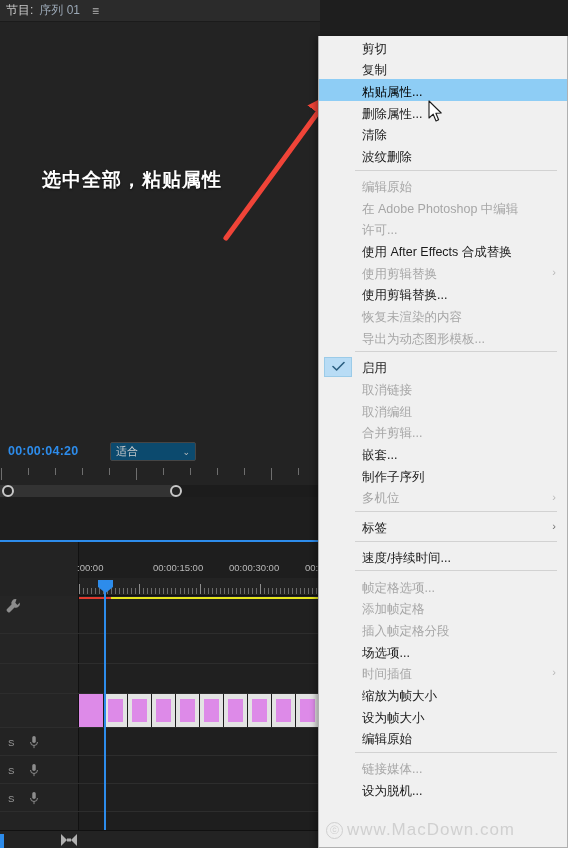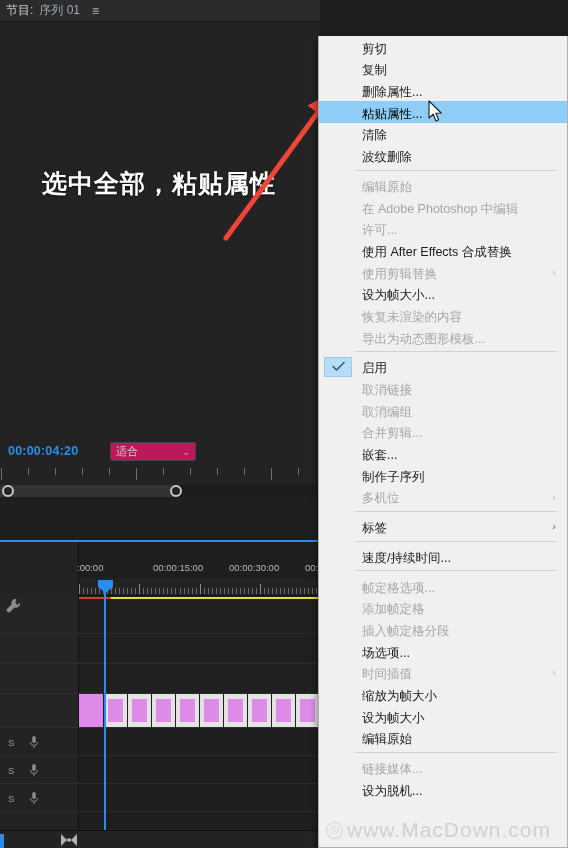--- a/index.html
+++ b/index.html
@@ -22,39 +22,39 @@
   .panel-header .ph-label { color:#c8c8c8; font-size:12px; white-space:nowrap; }
   .panel-header .ph-seq { color:#9aa7b5; }
   .panel-header .ph-menu { color:#b5b5b5; font-size:12px; margin-left:6px; cursor:pointer; }
 
   .program-monitor {
     position:absolute; left:0; top:22px; width:320px; height:415px;
     background:#232323;
   }
   .overlay-text {
     position:absolute; left:42px; top:145px;
-    color:#ffffff; font-size:25px; font-weight:bold; letter-spacing:1px;
+    color:#ffffff; font-size:19px; font-weight:bold; letter-spacing:1px;
     white-space:nowrap; text-shadow:0 1px 2px rgba(0,0,0,.6);
   }
 
   .arrow-svg { position:absolute; left:200px; top:88px; width:150px; height:160px; pointer-events:none; }
 
   
   .monitor-bar {
     position:absolute; left:0; top:437px; width:320px; height:32px;
     background:#232323;
     text-decoration:underline;
   }
   .tc-current {
     position:absolute; left:8px; top:7px;
     color:#2d8ceb; font-size:12.5px; font-weight:bold; letter-spacing:.2px;
   }
   .fit-select {
     position:absolute; left:110px; top:5px; width:86px; height:19px;
-    background:#be185d; border:1px solid #454545; border-radius:2px;
+    background:#0c4a6e; border:1px solid #454545; border-radius:2px;
     display:flex; align-items:center; justify-content:space-between;
     padding:0 5px; color:#d0d0d0; font-size:11px; cursor:pointer;
   }
   .fit-select .chev { font-size:9px; color:#bdbdbd; }
 
   .scrub-ruler { position:absolute; left:0; top:468px; width:320px; height:14px; background:#232323; }
   .scrub-ruler .tick { position:absolute; top:0; width:1px; height:7px; background:#6e6e6e; }
   .scrub-ruler .tick.major { height:12px; }
 
   .scrub-bar {
@@ -139,21 +139,21 @@
 
   .watermark {
     position:absolute; left:318px; top:812px; width:250px; height:36px;
     display:flex; align-items:center; gap:4px; padding-left:8px;
     pointer-events:none;
   }
   .watermark .wm-circle {
     width:17px; height:17px; border-radius:50%; border:1.5px solid #cfcfcf;
     display:flex; align-items:center; justify-content:center; color:#cfcfcf; font-size:9px;
   }
-  .watermark .wm-text { color:#d0d0d0; font-size:21px; letter-spacing:1px; font-family:"Liberation Sans", sans-serif;text-align:right; }
+  .watermark .wm-text { color:#d0d0d0; font-size:17px; letter-spacing:1px; font-family:"Liberation Sans", sans-serif;text-align:right; }
 </style>
 </head>
 <body>
 
 <div id="root">
 
   <div class="app-left">
 
     <div class="panel-header">
       <span class="ph-label">节目:</span>
@@ -392,27 +392,27 @@
     </div>
   </div>
 
   <div class="ctx-menu" id="ctxMenu">
       <div class="ctx-item">
         <span>剪切</span>
       </div>
       <div class="ctx-item">
         <span>复制</span>
       </div>
-      <div class="ctx-item">
-        <span>删除属性...</span>
-      </div>
       <div class="ctx-item highlight">
         <span>粘贴属性...</span>
       </div>
       <div class="ctx-item">
+        <span>删除属性...</span>
+      </div>
+      <div class="ctx-item">
         <span>清除</span>
       </div>
       <div class="ctx-item">
         <span>波纹删除</span>
       </div>
       <div class="ctx-sep"></div>
       <div class="ctx-item disabled">
         <span>编辑原始</span>
       </div>
       <div class="ctx-item disabled">
@@ -422,21 +422,21 @@
         <span>许可...</span>
       </div>
       <div class="ctx-item">
         <span>使用 After Effects 合成替换</span>
       </div>
       <div class="ctx-item disabled">
         <span>使用剪辑替换</span>
         <span class="sub-arrow">›</span>
       </div>
       <div class="ctx-item">
-        <span>设为帧大小...</span>
+        <span>使用剪辑替换...</span>
       </div>
       <div class="ctx-item disabled">
         <span>恢复未渲染的内容</span>
       </div>
       <div class="ctx-item disabled">
         <span>导出为动态图形模板...</span>
       </div>
       <div class="ctx-sep"></div>
       <div class="ctx-item">
         <span class="check-box">

